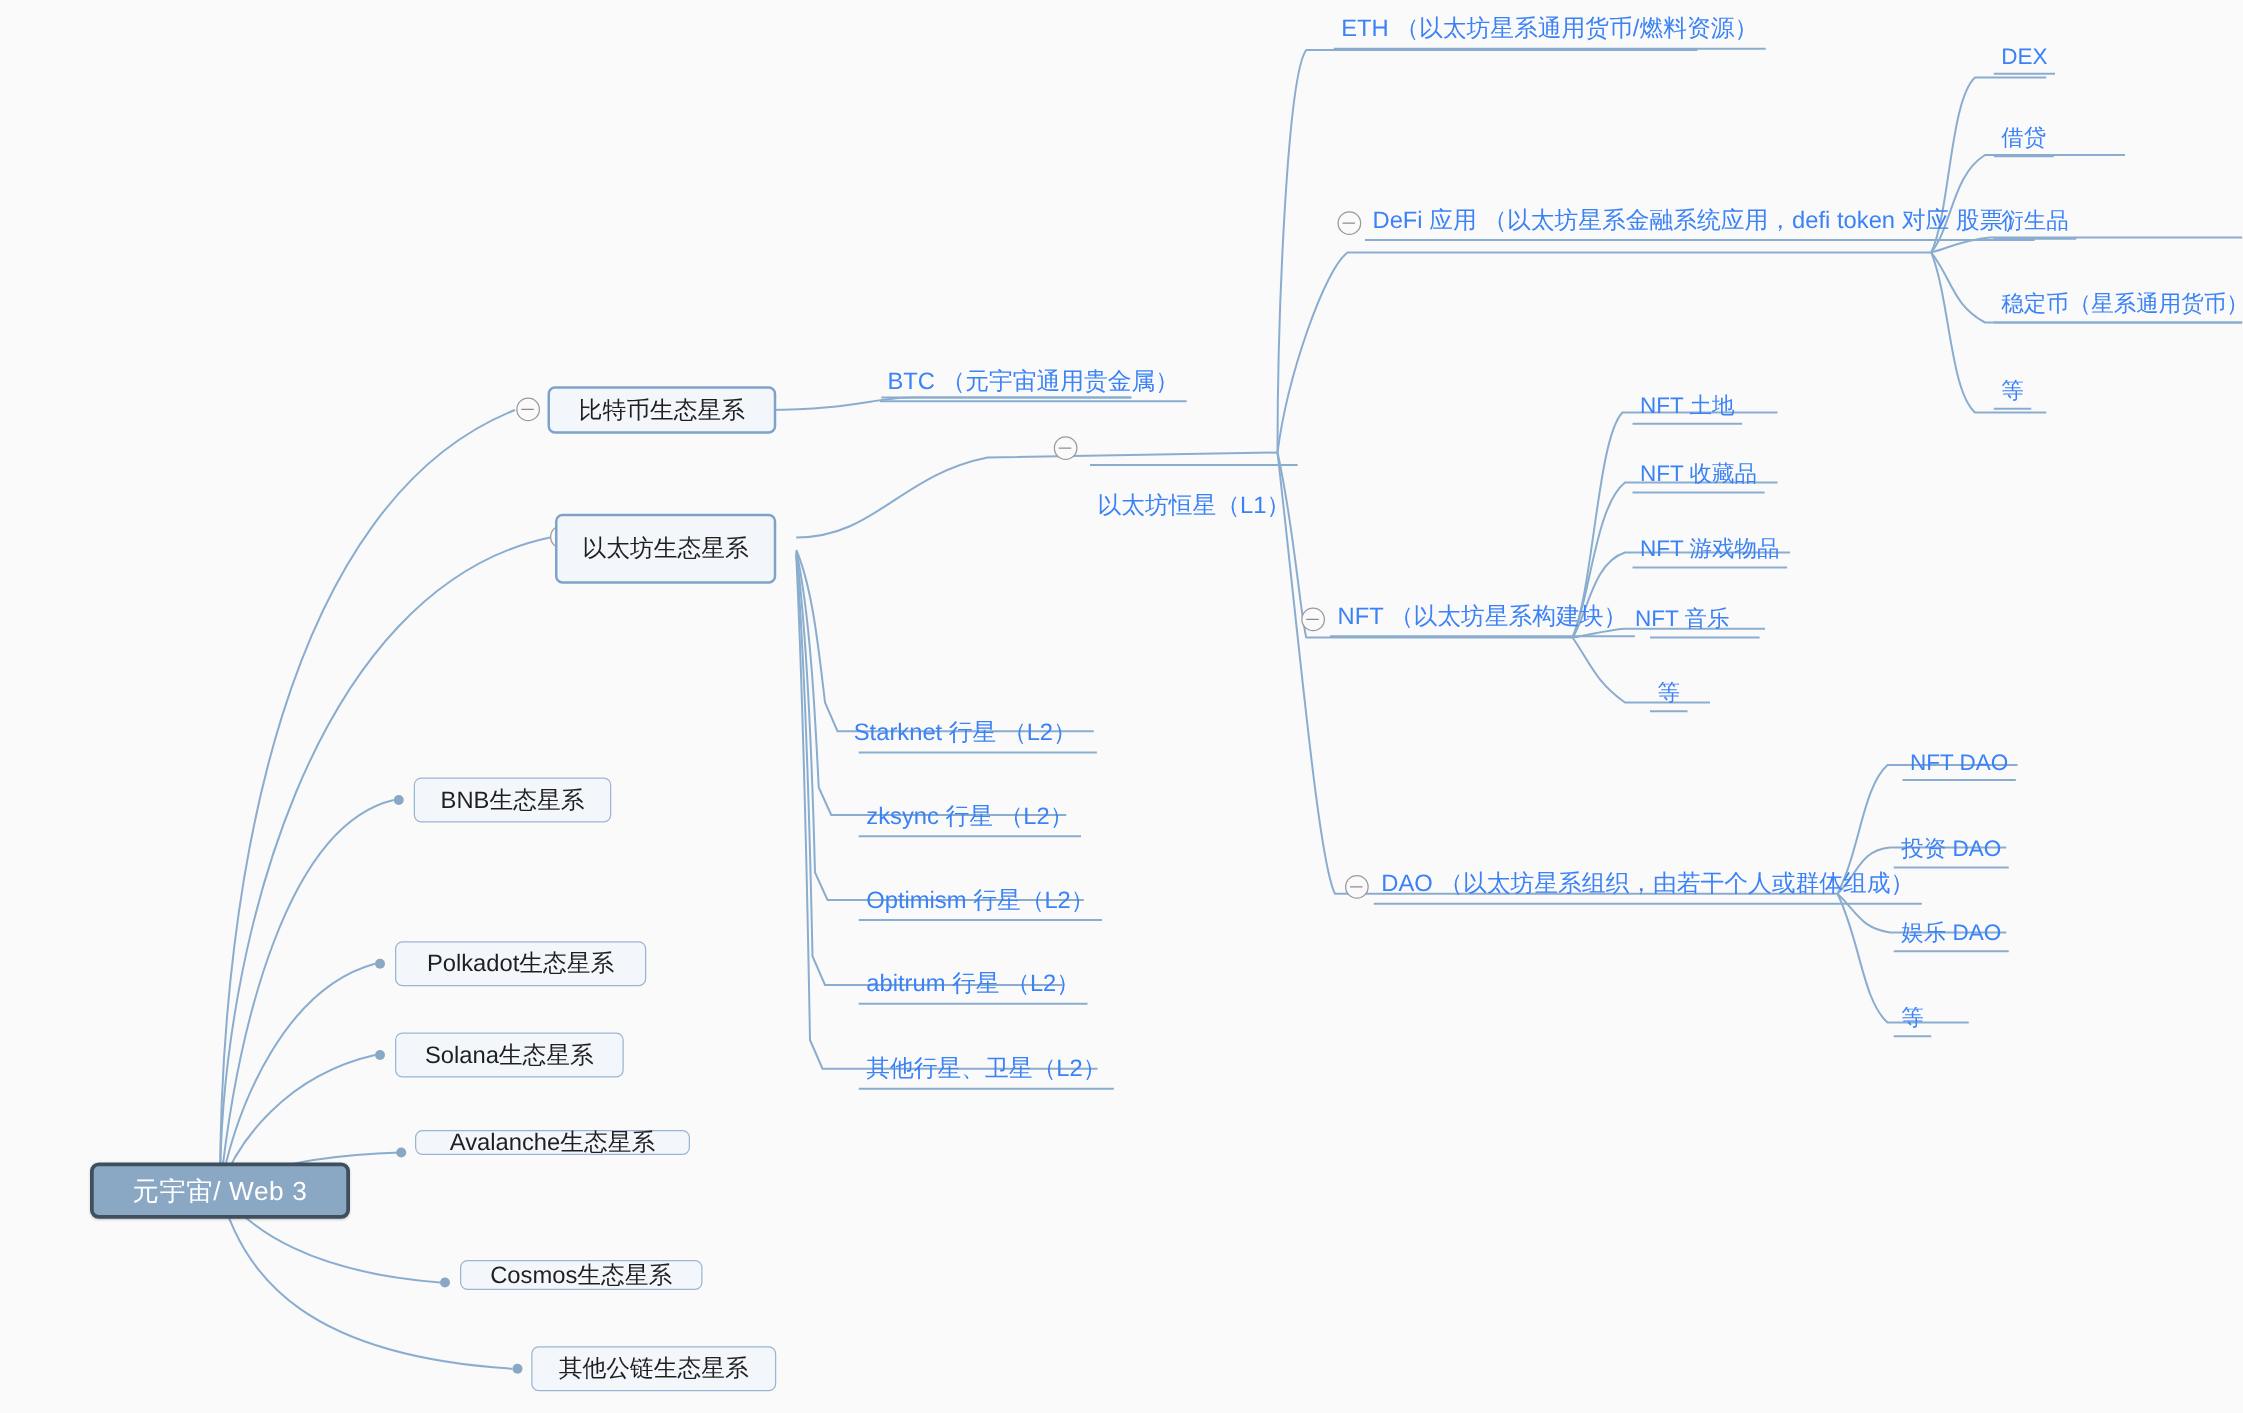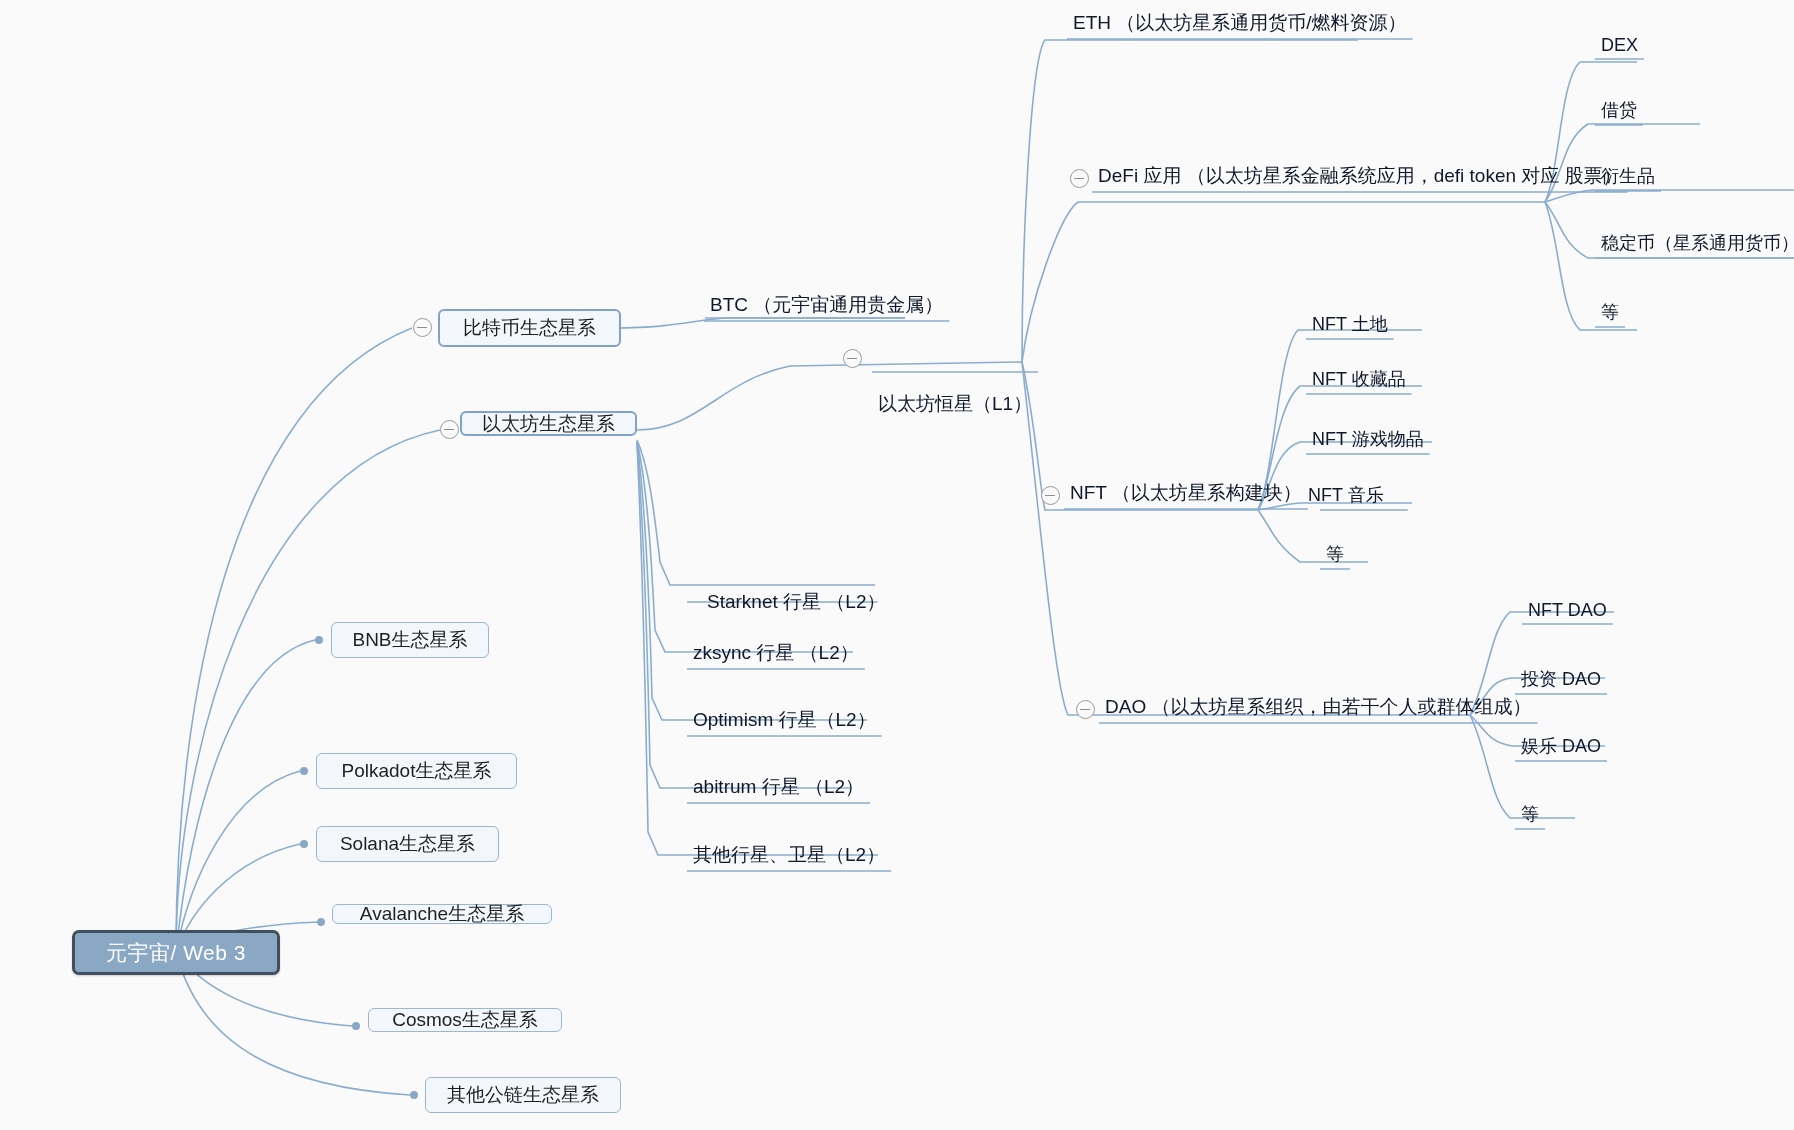--- a/index.html
+++ b/index.html
@@ -49,21 +49,21 @@
     color: #1f1f1f;
     font-size: 19px;
     padding: 0 14px;
   }
   .node.boxed.strong {
     border-color: #7fa3c8;
     border-width: 2px;
   }
   
   .node.plain {
-    color: #0f172a;
+    color: #3b82f6;
     font-size: 19px;
     background: transparent;
     border: none;
     justify-content: flex-start;
     padding: 0;
   }
   .node.plain.small { font-size: 18px; }
 
   .collapse {
     position: absolute;
@@ -190,30 +190,30 @@
   <div class="collapse" style="left:413px; top:318px;"></div>
   <div class="node boxed strong" style="left:438px; top:309px; width:183px; height:38px;">
     <span>比特币生态星系</span>
   </div>
 
   <div class="node plain" style="left:710px; top:292px;">
     <span>BTC （元宇宙通用贵金属）</span>
   </div>
 
   <div class="collapse" style="left:440px; top:420px;"></div>
-  <div class="node boxed strong" style="left:460px; top:411px; width:177px; height:25px;">
+  <div class="node boxed strong" style="left:444px; top:411px; width:177px; height:56px;">
     <span>以太坊生态星系</span>
   </div>
 
   <div class="collapse" style="left:843px; top:349px;"></div>
   <div class="node plain" style="left:878px; top:343px;margin-top:48px;">
     <span>以太坊恒星（L1）</span>
   </div>
 
-  <div class="node plain" style="left:707px; top:573px;margin-top:16px;">
+  <div class="node plain" style="left:683px; top:573px;">
     <span>Starknet 行星 （L2）</span>
   </div>
   <div class="node plain" style="left:693px; top:640px;">
     <span>zksync 行星 （L2）</span>
   </div>
   <div class="node plain" style="left:693px; top:707px;">
     <span>Optimism 行星（L2）</span>
   </div>
   <div class="node plain" style="left:693px; top:774px;text-align:right;">
     <span>abitrum 行星 （L2）</span>

